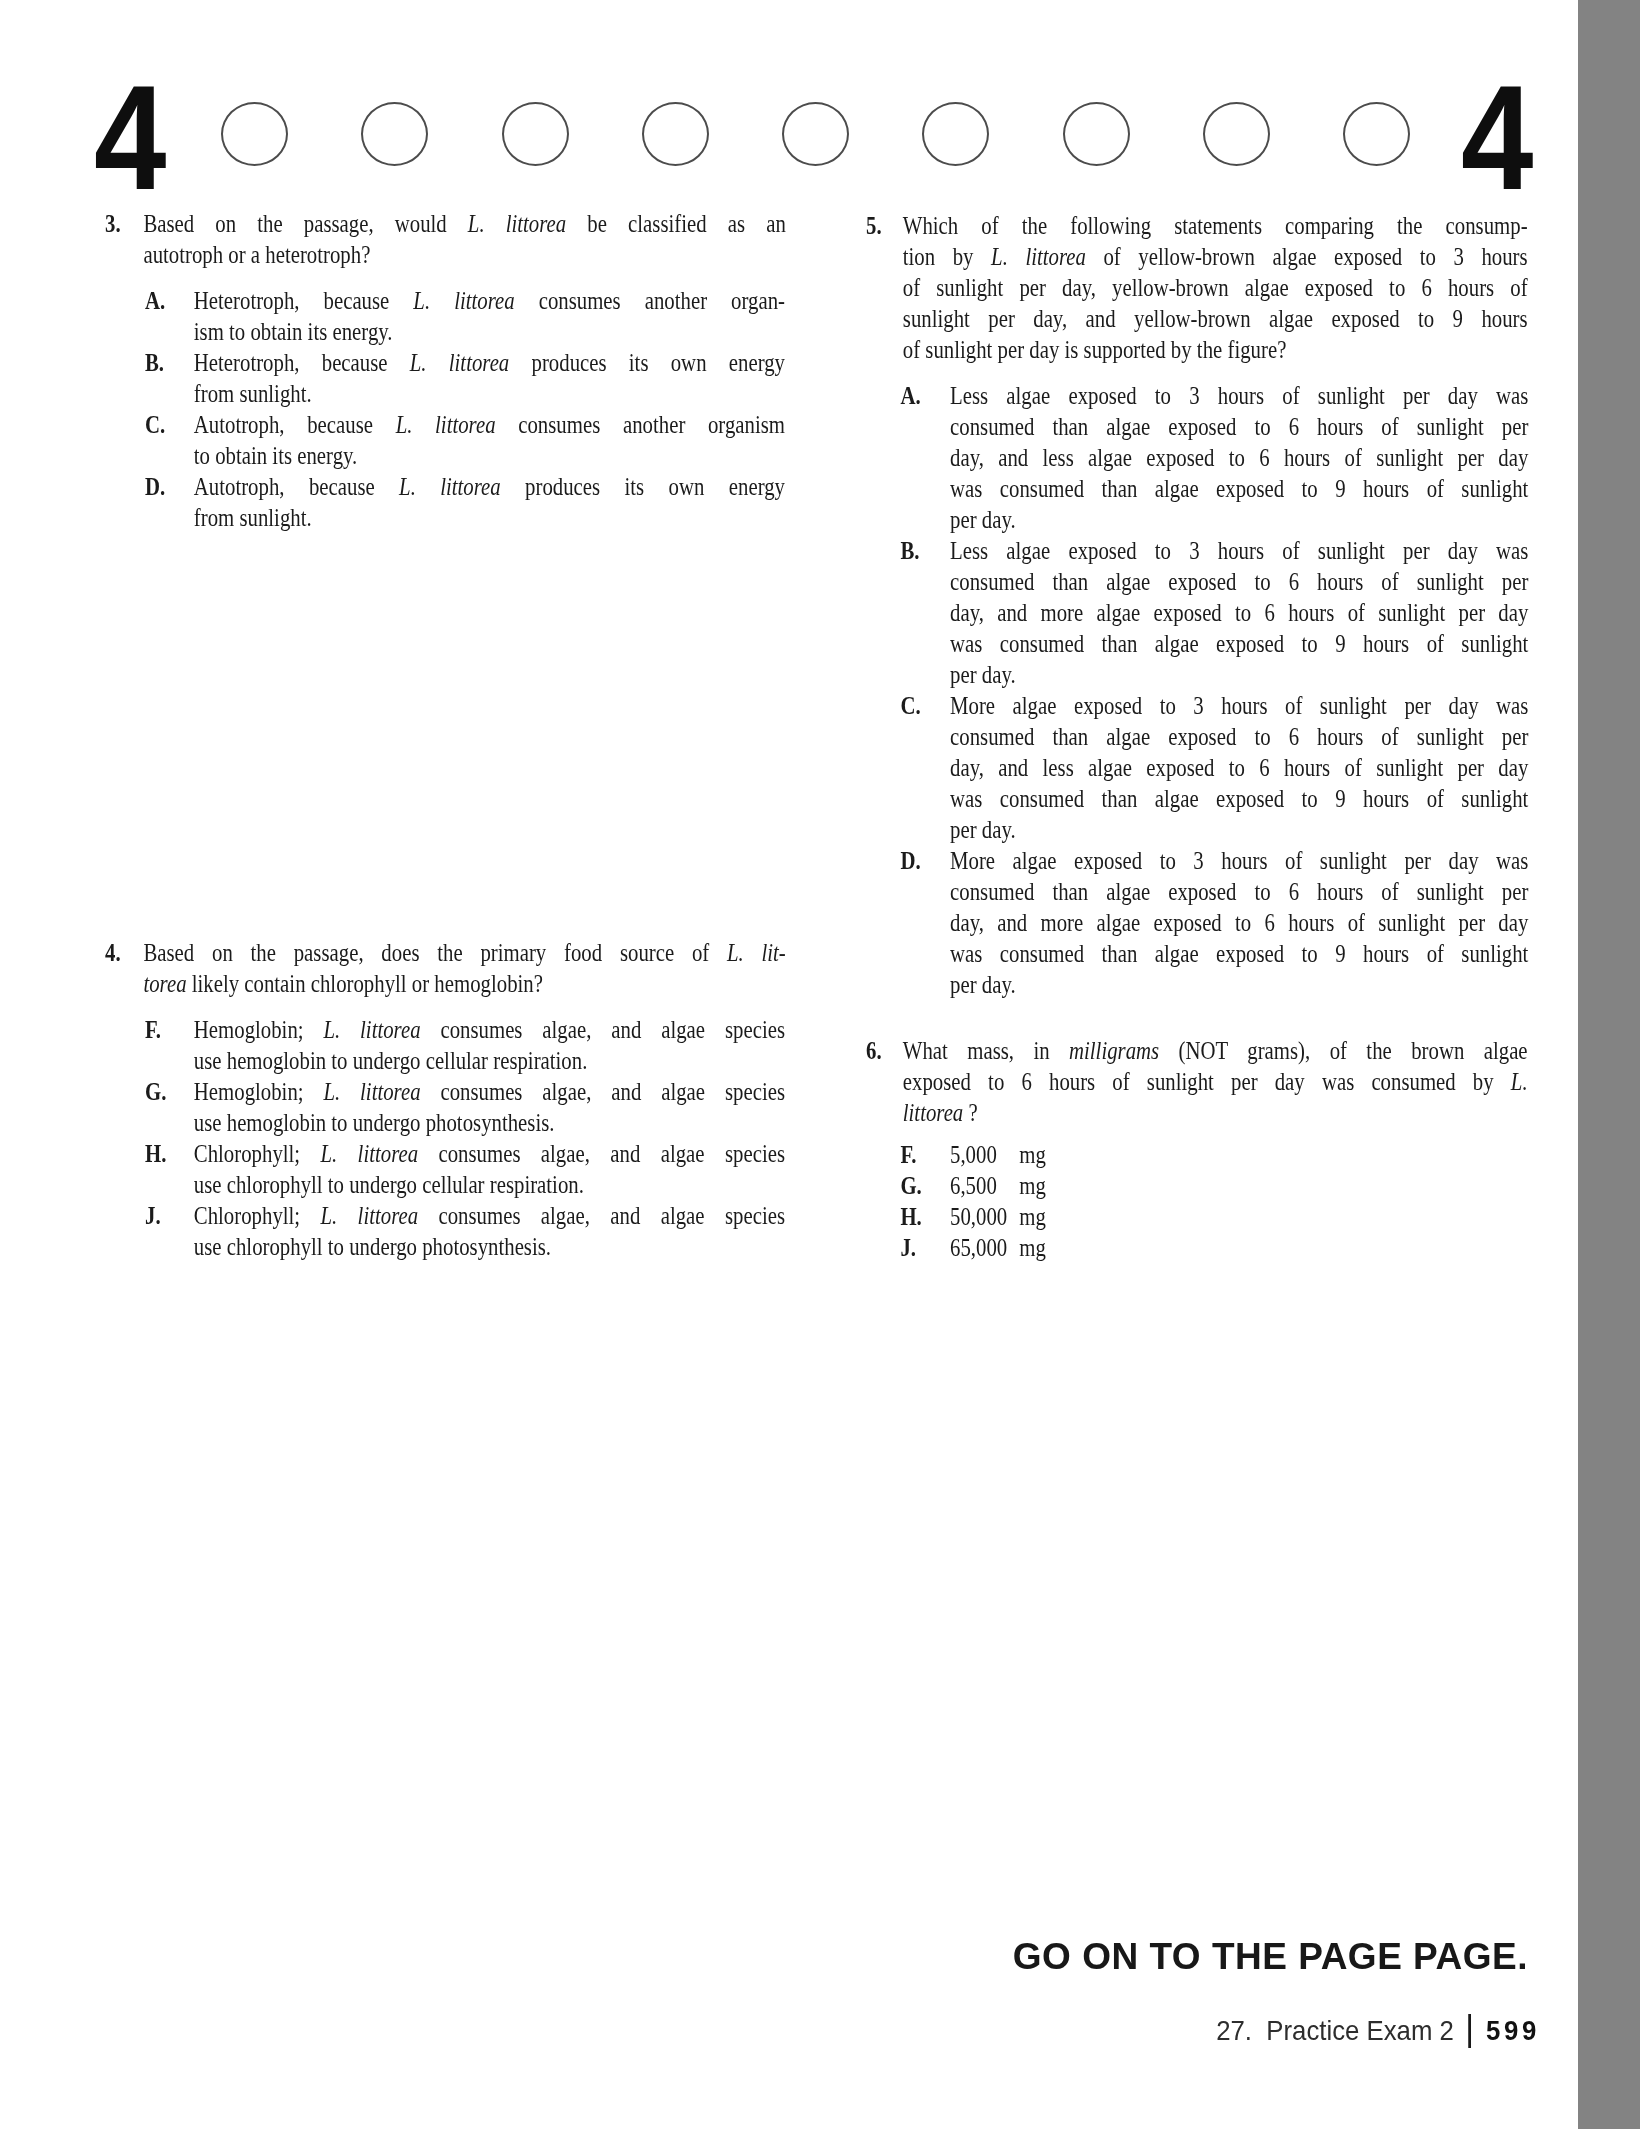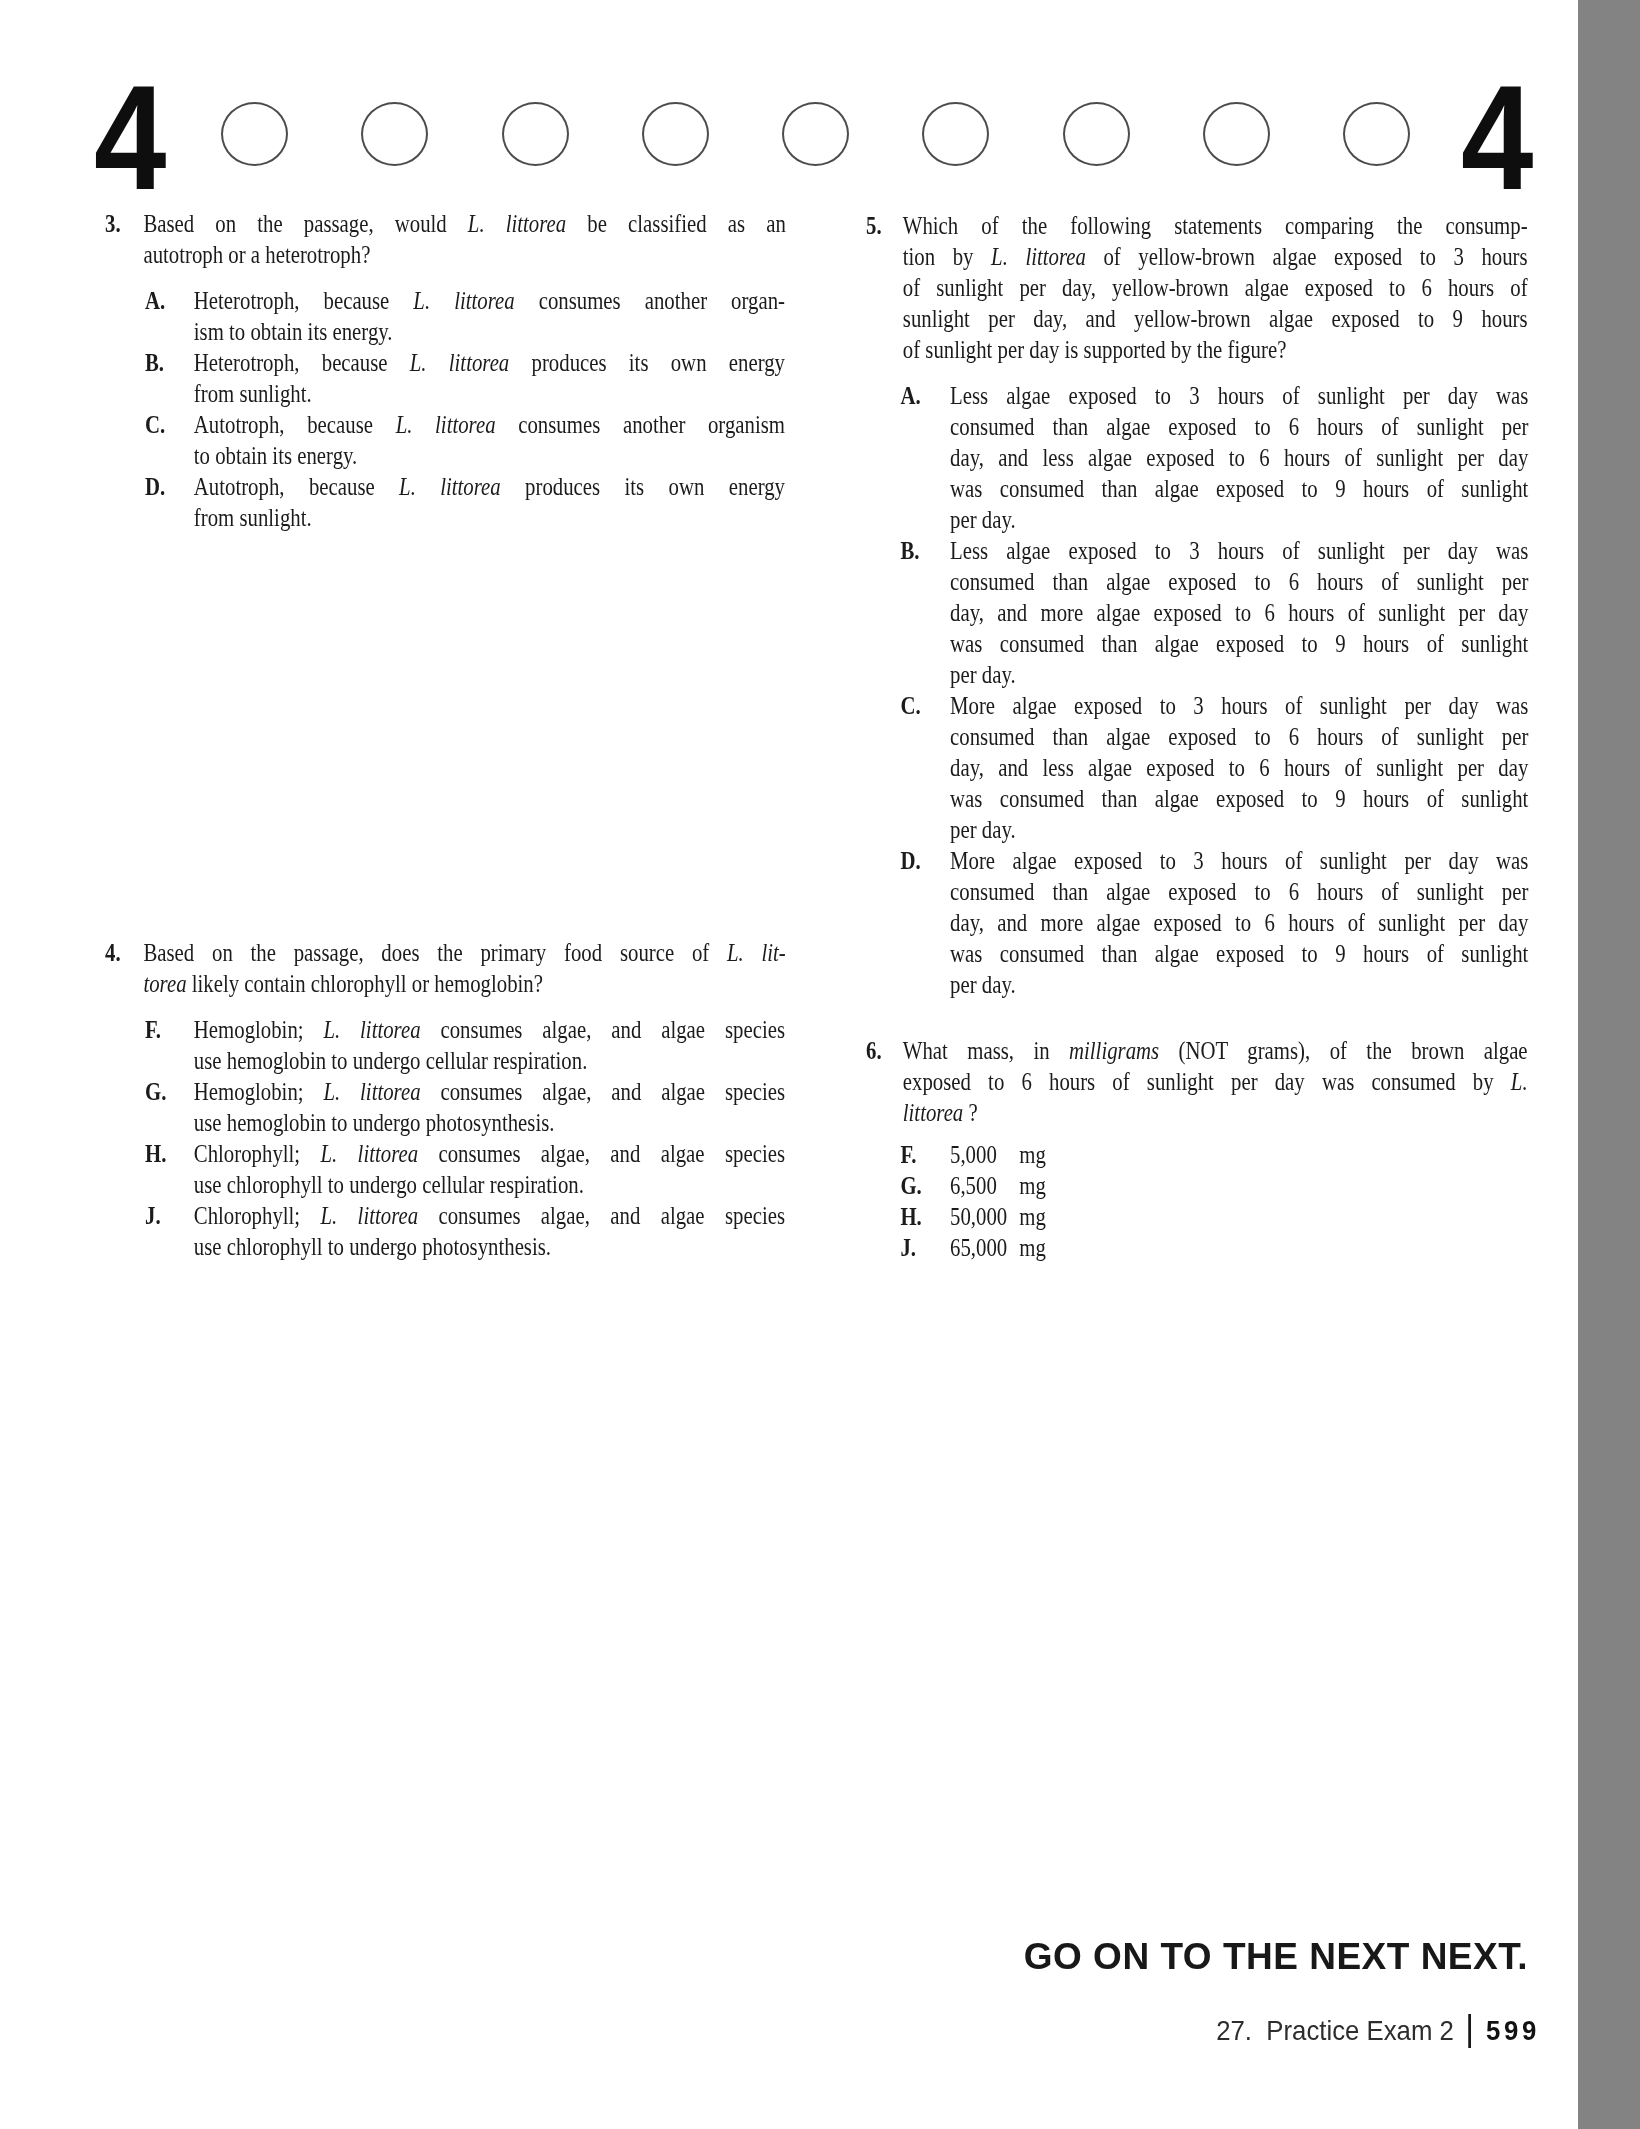--- a/index.html
+++ b/index.html
@@ -254,21 +254,21 @@
       </div>
       <div class="opt">
         <span class="oletter">J.</span>
         <div class="otext">
             <div class="line last"><span class="numbox">65,000</span><span> mg</span></div>
           </div>
       </div>
     </div>
   </div>
 
-  <div class="go-on">GO ON TO THE NEXT NEXT.</div>
+  <div class="go-on">GO ON TO THE PAGE PAGE.</div>
 
   <div class="book-line">
     <span>27.&nbsp; Practice Exam 2</span>
     <span class="book-sep"></span>
     <span class="book-page">599</span>
   </div>
 
 </div>
 
 </body></html>

